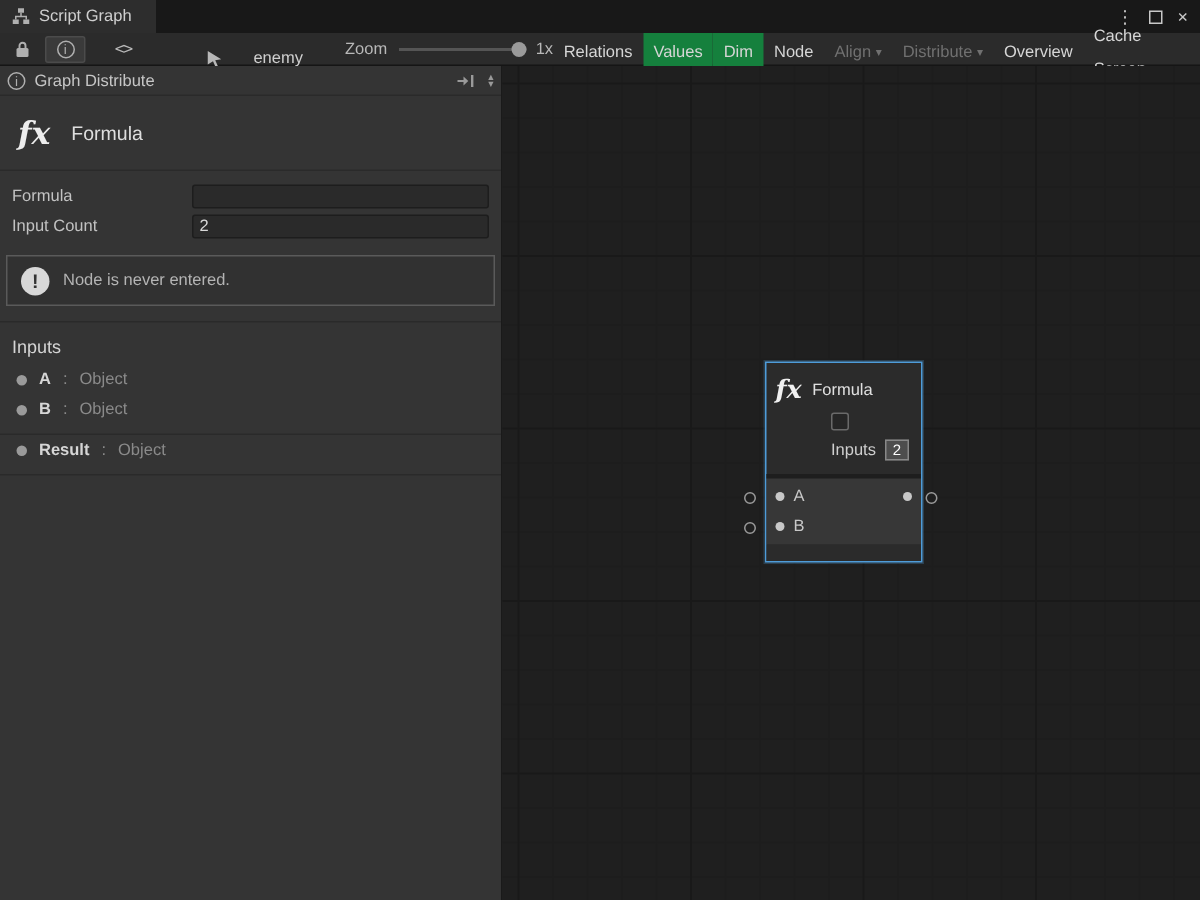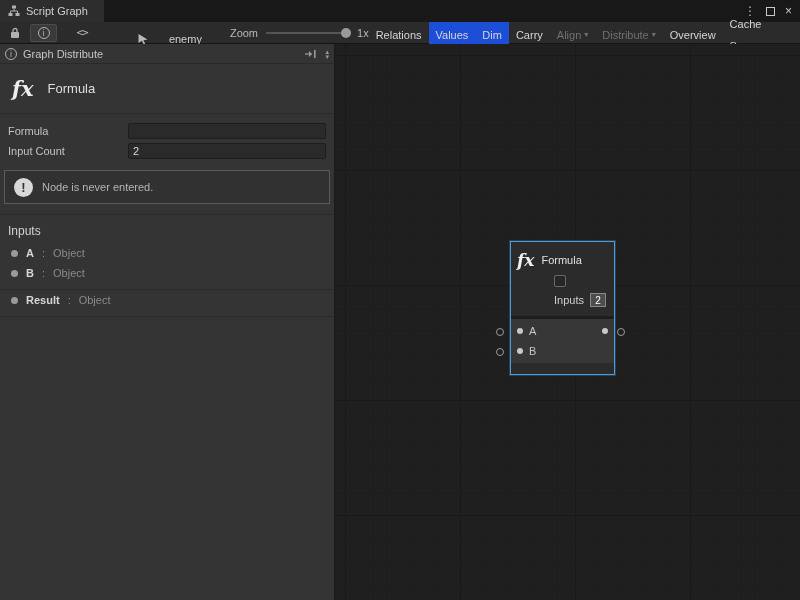--- a/index.html
+++ b/index.html
@@ -30,21 +30,21 @@
   .code-glyph { font-family:"DejaVu Sans Mono", monospace; font-size:11px; letter-spacing:-1px; color:#bbb; }
   .tb-target { display:flex; align-items:flex-end; gap:20px; margin-left:40px; color:#cfcfcf;margin-top:12px; }
   .zoom-group { display:flex; align-items:center; margin-left:28px; color:#b8b8b8; }
   .zoom-slider { position:relative; width:85px; height:12px; margin-left:8px; }
   .zoom-track { position:absolute; left:0; right:0; top:5px; height:2px; background:#555; }
   .zoom-knob { position:absolute; right:0; top:1px; width:10px; height:10px; border-radius:50%;
     background:#9a9a9a; }
   .zoom-value { margin-left:6px; }
   .tb-buttons { margin-left:auto; display:flex; align-items:stretch; height:100%; }
   .tb-btn { display:flex; align-items:center; gap:3px; padding:13px 7px; color:#d6d6d6; line-height:22px; }
-  .tb-btn.active { background:#1d4ed8; }
+  .tb-btn.active { background:#15803d; }
   .tb-btn.disabled { color:#707070; }
   .dd-arrow { font-size:8px; }
 
   
   .inspector { position:absolute; top:44px; left:0; width:335px; bottom:0; background:#343434;
     border-right:1px solid #1a1a1a; font-size:11px; color:#c6c6c6; }
   .insp-header { height:20px; display:flex; align-items:center; gap:6px; padding:0 5px;
     border-bottom:1px solid #2a2a2a; }
   .insp-header-right { margin-left:auto; display:flex; align-items:center; gap:8px; }
   .spinner { display:flex; flex-direction:column; font-size:7px; line-height:5px; color:#9a9a9a; }
@@ -164,21 +164,21 @@
       <div class="zoom-slider">
         <div class="zoom-track"></div>
         <div class="zoom-knob"></div>
       </div>
       <span class="zoom-value">1x</span>
     </div>
     <div class="tb-buttons">
       <div class="tb-btn">Relations</div>
       <div class="tb-btn active">Values</div>
       <div class="tb-btn active">Dim</div>
-      <div class="tb-btn">Carry</div>
+      <div class="tb-btn">Node</div>
       <div class="tb-btn disabled">
         <span>Align</span>
         <span class="dd-arrow">▾</span>
       </div>
       <div class="tb-btn disabled">
         <span>Distribute</span>
         <span class="dd-arrow">▾</span>
       </div>
       <div class="tb-btn">Overview</div>
       <div class="tb-btn">Cache Screen</div>

